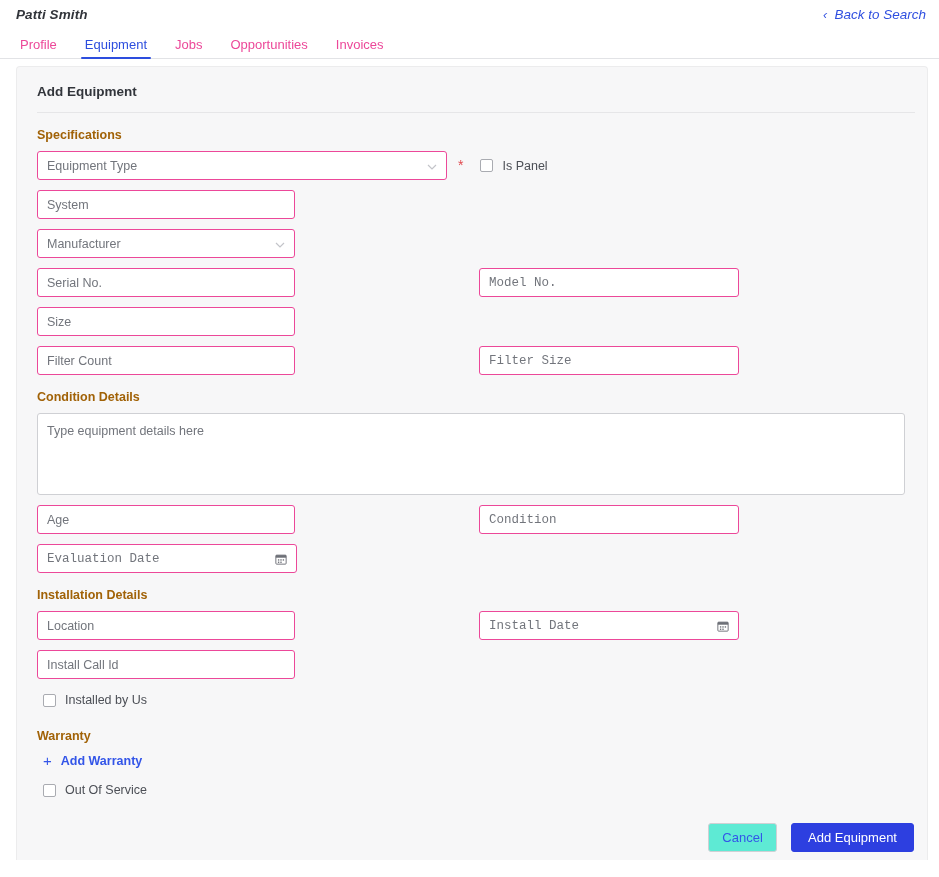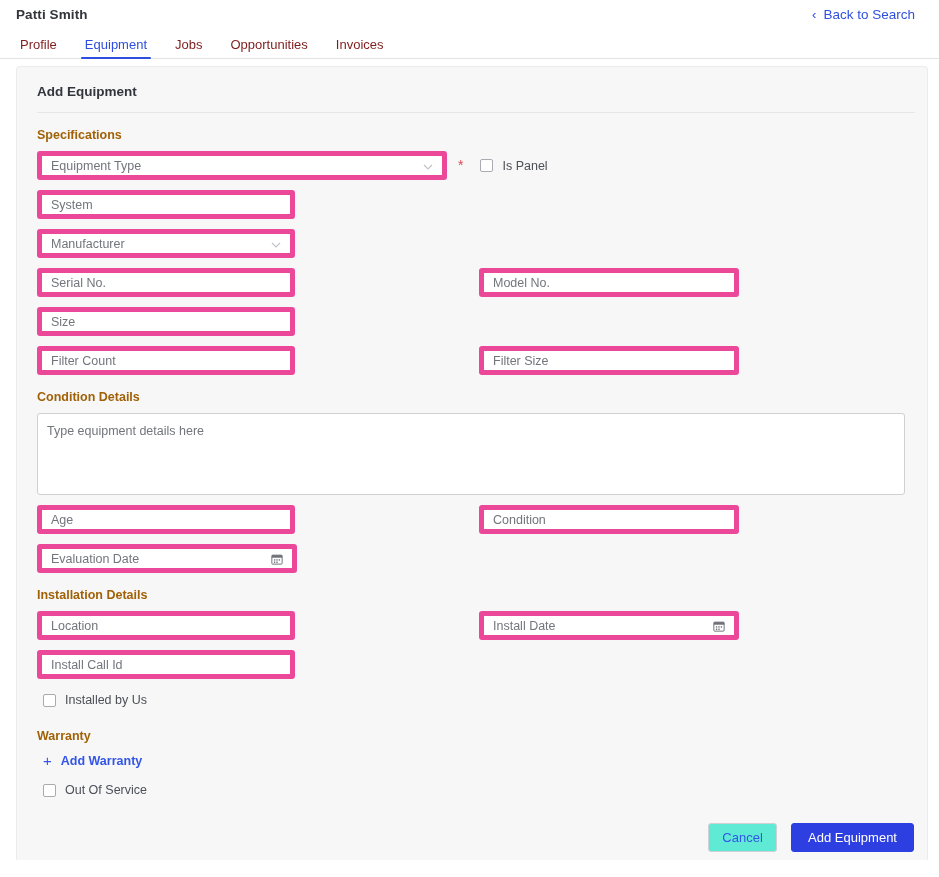--- a/index.html
+++ b/index.html
@@ -10,25 +10,26 @@
     height: 877px;
     background: #ffffff;
     font-family: "Liberation Sans", sans-serif;
     -webkit-font-smoothing: antialiased;
   }
 
   
   .topbar {
     position: relative;
     height: 28px;
-    padding: 0 24px 0 16px;
+    padding: 0 13px 0 16px;
     display: flex;
     align-items: center;
     justify-content: space-between;
     background: #ffffff;
+    font-style: italic;
   }
   .contact-name {
     font-size: 13.5px;
     font-weight: bold;
     color: #32353b;
     letter-spacing: 0.1px;
   }
   .back-link {
     display: flex;
     align-items: center;
@@ -51,21 +52,21 @@
     align-items: flex-end;
     gap: 0;
     height: 31px;
     padding-left: 16px;
     background: #ffffff;
     border-bottom: 1px solid #e2e3e6;
   }
   .tab {
     position: relative;
     font-size: 13px;
-    color: #7f1d1d;
+    color: #ec4899;
     padding: 0 14px 7px 14px;
     cursor: pointer;
     line-height: 1;
     white-space: nowrap;
   }
   .tab:first-child { padding-left: 4px; }
   .tab.active { color: #2d4ede; }
   .tab.active::after {
     content: "";
     position: absolute;
@@ -114,28 +115,28 @@
   }
   .section-title.warranty { margin-top: 22px; }
 
   
   .row {
     display: flex;
     align-items: flex-start;
     margin-bottom: 10px;
   }
   .col-left  { width: 442px; flex: 0 0 442px; }
-  .col-right { width: 260px; flex: 0 0 260px; }
+  .col-right { width: 260px; flex: 0 0 260px; font-family: Liberation Mono, monospace; }
 
   .field {
     position: relative;
     display: block;
     height: 29px;
     background: #ffffff;
-    border: 5px solid #ec4899;
+    border: 1px solid #ec4899;
     border-radius: 3px;
   }
   .field.w-narrow { width: 258px; }
   .field.w-wide   { width: 410px; }
   .field.w-right  { width: 260px; }
   .field .ph {
     position: absolute;
     left: 9px;
     top: 50%;
     transform: translateY(-50%);

